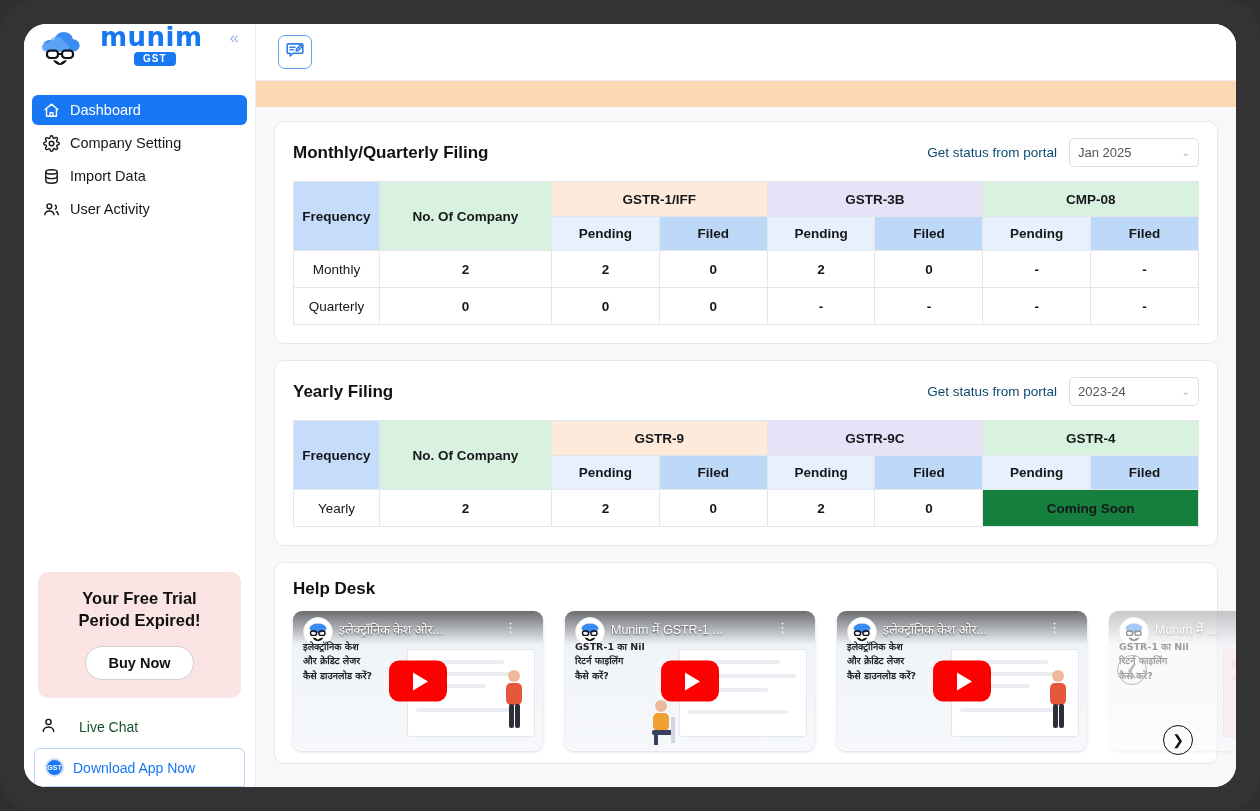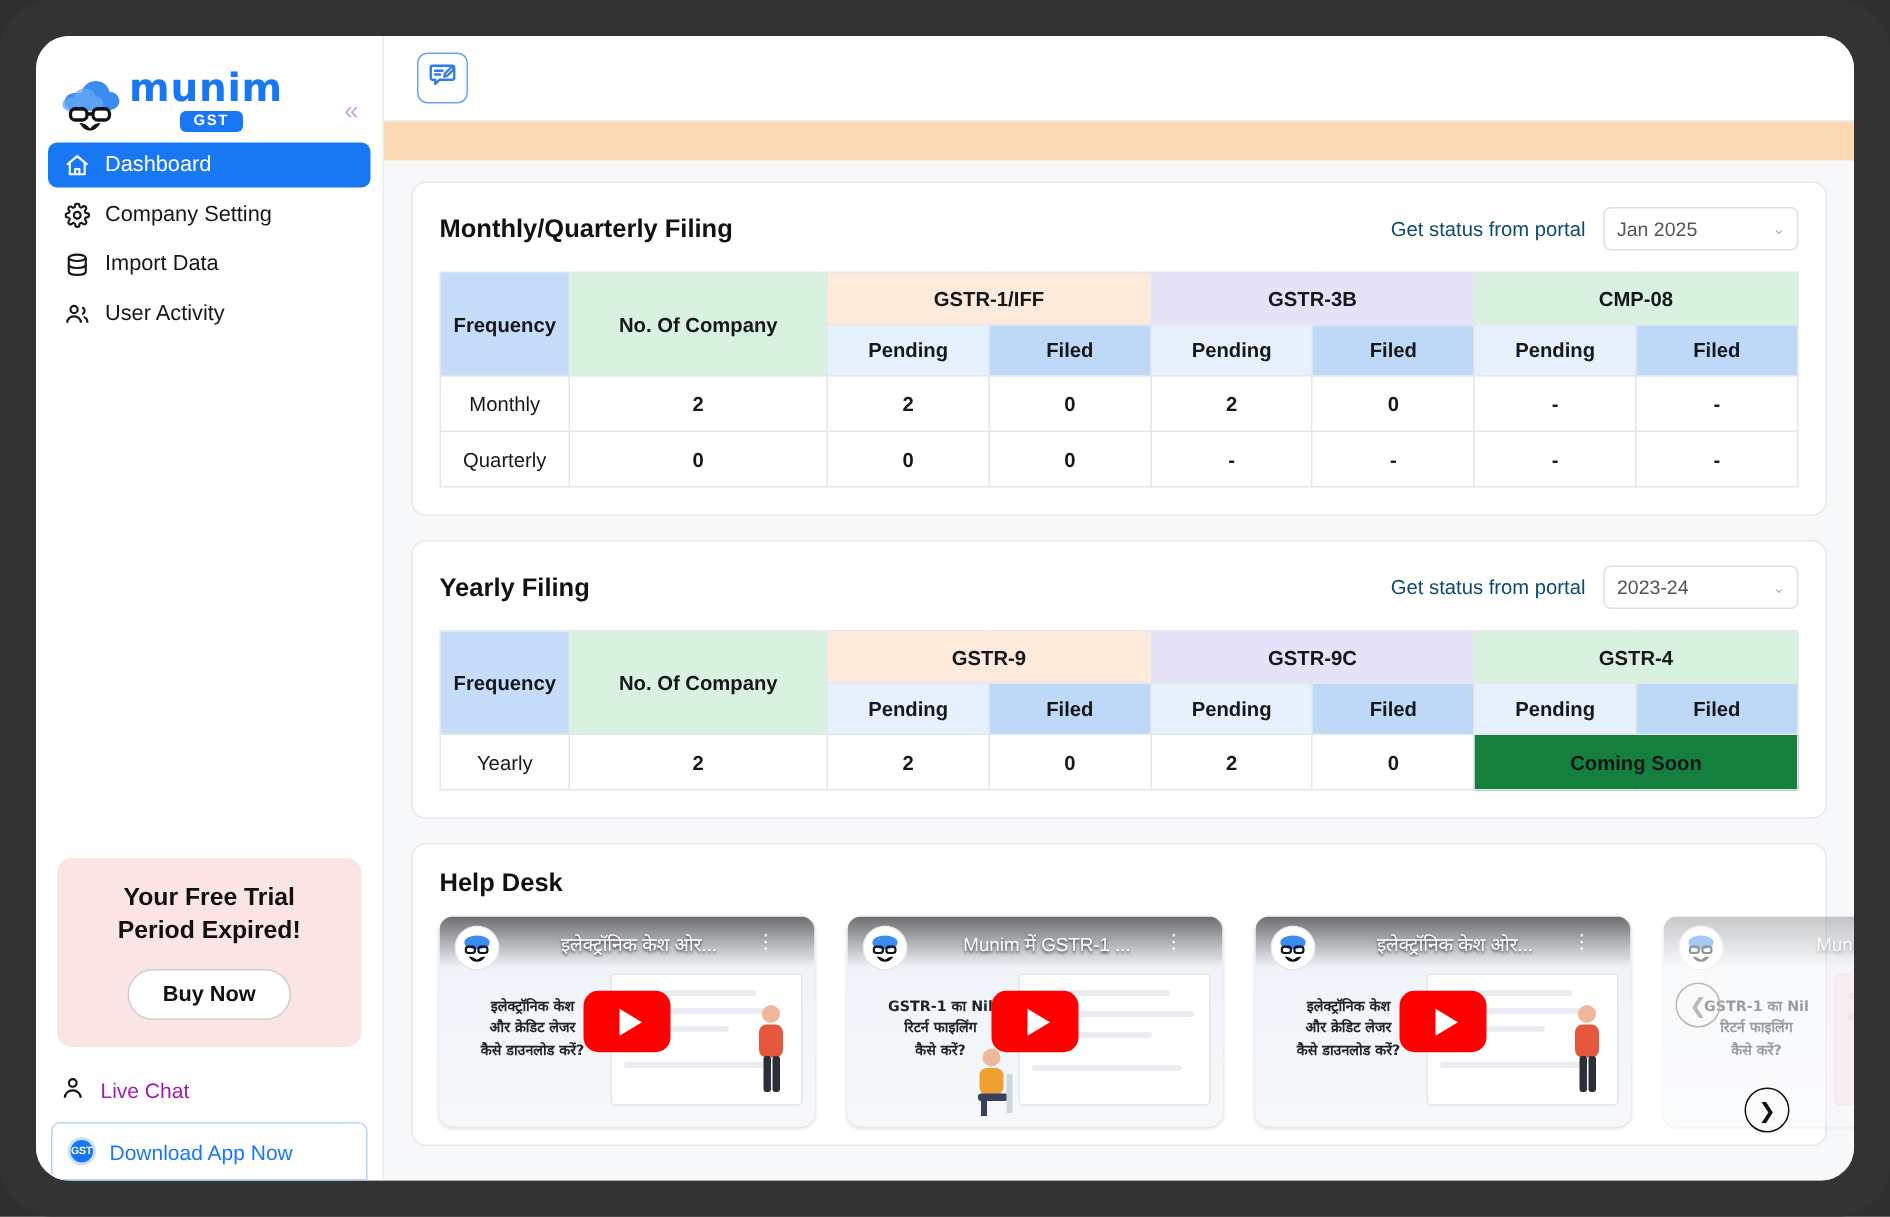--- a/index.html
+++ b/index.html
@@ -28,23 +28,23 @@
   #sidebar {
     width: 232px; height: 100%;
     background: #ffffff;
     border-right: 1px solid #e9ecef;
     display: flex; flex-direction: column;
     flex: 0 0 232px;
     position: relative;
   }
   .brand-row {
     height: 64px;
-    display: flex; align-items: flex-end;
+    display: flex; align-items: flex-start;
     padding: 0 14px 0 14px;
-    gap: 2px;
+    gap: 16px;
   }
   .logo-mark { width: 46px; height: 42px; flex: 0 0 46px; position: relative; }
   .logo-text-wrap { display: flex; flex-direction: column; align-items: flex-start; line-height: 1; }
   .logo-word {
     font-size: 26px; font-weight: 700; color: #1877f2;
     letter-spacing: .5px; font-family: "DejaVu Sans", sans-serif;
   }
   .logo-badge {
     margin-top: 2px; margin-left: 34px;
     background: #1877f2; color: #fff;
@@ -79,22 +79,22 @@
   .trial-title { font-size: 16.5px; font-weight: 700; color: #111; line-height: 1.32; }
   .buy-btn {
     margin-top: 14px;
     display: inline-block;
     background: #fff; border: 1px solid #cfcfcf;
     border-radius: 20px; padding: 8px 22px;
     font-size: 14.5px; font-weight: 700; color: #111;
     cursor: pointer;
   }
   .foot-item {
-    display: flex; align-items: center; gap: 10px;
-    padding: 7px 16px; font-size: 14px; color: #a21caf; cursor: pointer;
+    display: flex; align-items: center; gap: 22px;
+    padding: 7px 16px; font-size: 14px; color: #14532d; cursor: pointer;
   }
   .foot-item svg { width: 17px; height: 17px; flex: 0 0 17px; }
   .download-btn {
     margin: 4px 10px 0 10px;
     border: 1px solid #b9d4fb; border-top-left-radius: 6px; border-top-right-radius: 6px;
     display: flex; align-items: center; gap: 9px;
     padding: 9px 10px; color: #1877f2; font-size: 14px; cursor: pointer;
     background: #fff;
   }
   .dl-badge {
@@ -148,41 +148,41 @@
   .th-cmp  { background: #d9f2e0; }
   .th-pend { background: #e6f1fd; font-size: 13px; }
   .th-filed{ background: #bdd9f7; font-size: 13px; }
   .grp-h   { height: 35px; }
   .sub-h   { height: 34px; }
   td.cell  { height: 37px; font-weight: 700; background: #fff; }
   td.cell.label { font-weight: 400; }
   td.coming { font-weight: 700; background:#15803d; }
 
   
-  .vids { display: flex; gap: 22px; margin-top: 2px; position: relative; text-align: center; }
+  .vids { display: flex; gap: 22px; margin-top: 2px; position: relative; }
   .vid {
     width: 250px; height: 140px; border-radius: 9px; overflow: hidden;
     position: relative; flex: 0 0 250px;
     background: linear-gradient(180deg,#eef2f7 0%, #f6f8fb 100%);
     box-shadow: 0 1px 3px rgba(0,0,0,.16);
   }
   .vid.fade { opacity: .45; }
   .vid-bar { position: absolute; left: 0; top: 0; width: 100%; height: 34px; }
   .vid-av {
     position: absolute; left: 10px; top: 6px; width: 30px; height: 30px; border-radius: 50%;
     background: #fff; border: 1px solid #e6e6e6; overflow: hidden;
   }
   .vid-title {
     position: absolute; left: 46px; top: 10px; right: 30px;
     color: #fff; font-size: 12.5px; white-space: nowrap; overflow: hidden;
     text-shadow: 0 1px 2px rgba(0,0,0,.7);
   }
   .vid-kebab { position: absolute; right: 26px; top: 9px; color:#fff; font-size: 13px; letter-spacing:0; }
   .vid-hindi {
-    position: absolute; left: 10px; top: 54px; width: 104px;
+    position: absolute; left: 10px; top: 29px; width: 104px;
     font-size: 9.5px; line-height: 1.5; color: #1e2326; font-weight: 700;
     font-family: "DejaVu Sans", sans-serif;
   }
   .vid-mock {
     position: absolute; right: 8px; top: 38px; width: 128px; height: 88px;
     background: #fff; border: 1px solid #e4e8ec; border-radius: 3px;
   }
   .vid-mock .ln { position:absolute; background:#e9edf2; height:4px; border-radius:2px; }
   .play {
     position: absolute; left: 50%; top: 50%; transform: translate(-50%,-50%);

